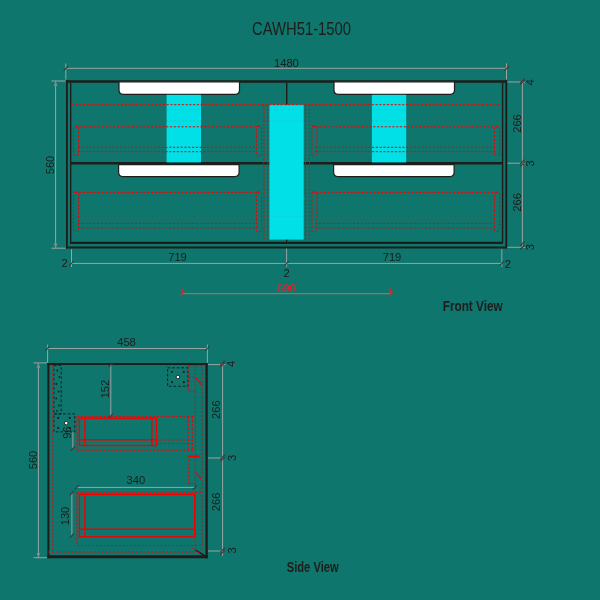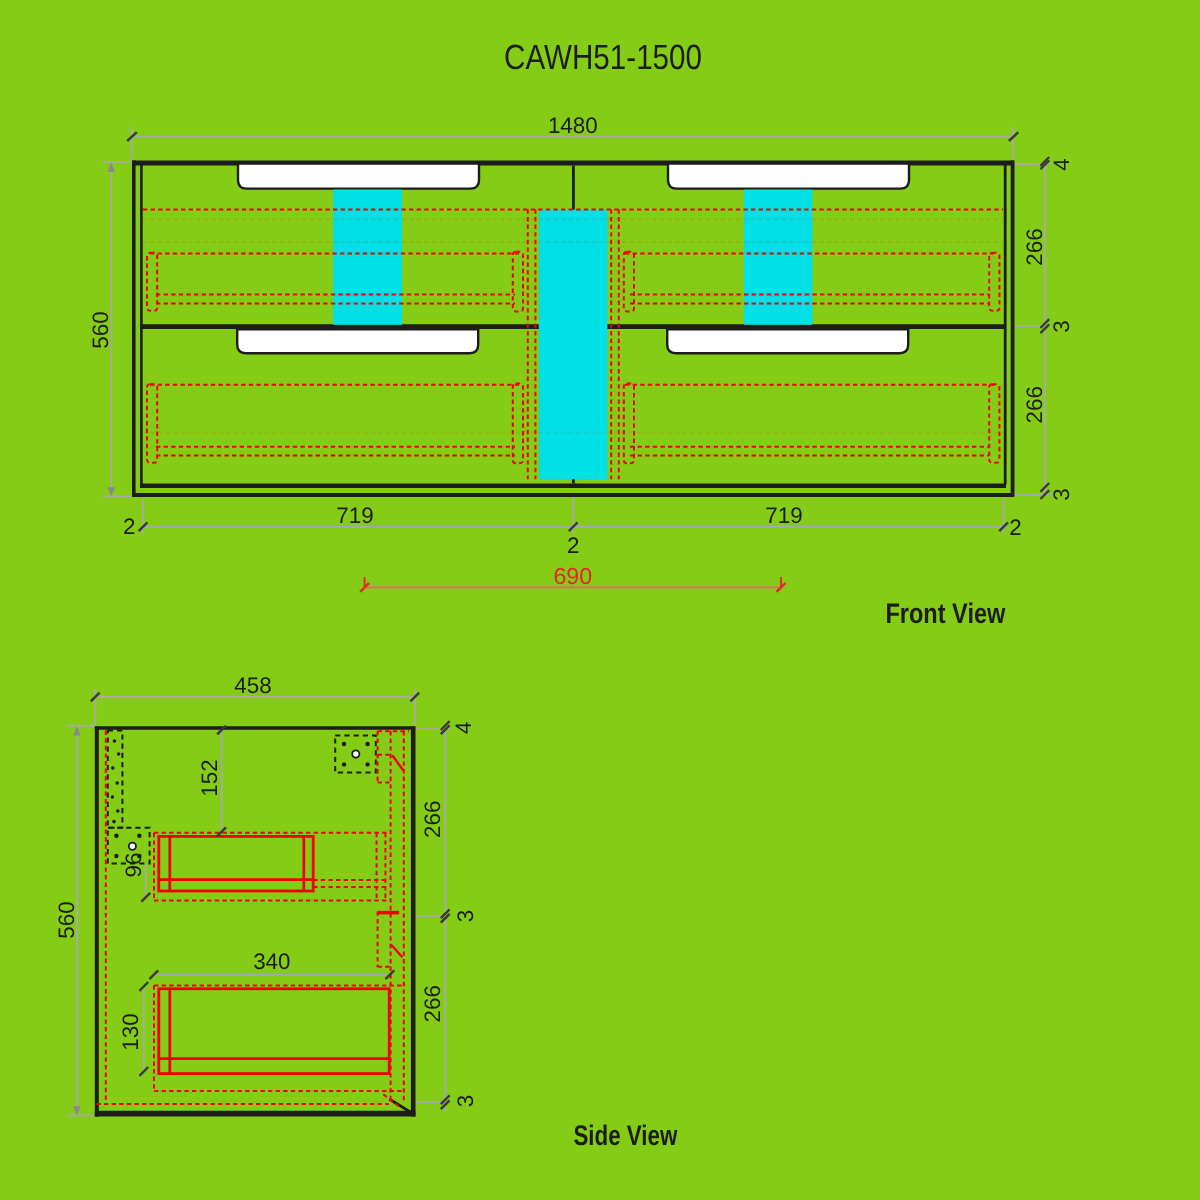--- a/index.html
+++ b/index.html
@@ -1,16 +1,16 @@
 <!DOCTYPE html>
 <html><head>
 <meta charset="utf-8">
 <style>
   html,body{margin:0;padding:0;background:#ffffff;}
-  .canvas{position:relative;width:600px;height:600px;background:#84cc16;overflow:hidden;
+  .canvas{position:relative;width:600px;height:600px;background:#0f766e;overflow:hidden;
           font-family:"Liberation Sans",sans-serif;}
   svg{display:block;}
   text{font-family:"Liberation Sans",sans-serif;fill:#1d1d1b;}
   .dimtxt{font-size:11.2px;}
   .dimtxt-red{font-size:11.6px;fill:#e8232b;}
   .viewlbl{font-size:14.2px;font-weight:700;}
   .title{font-size:17.5px;}
 </style>
 </head>
 <body>

